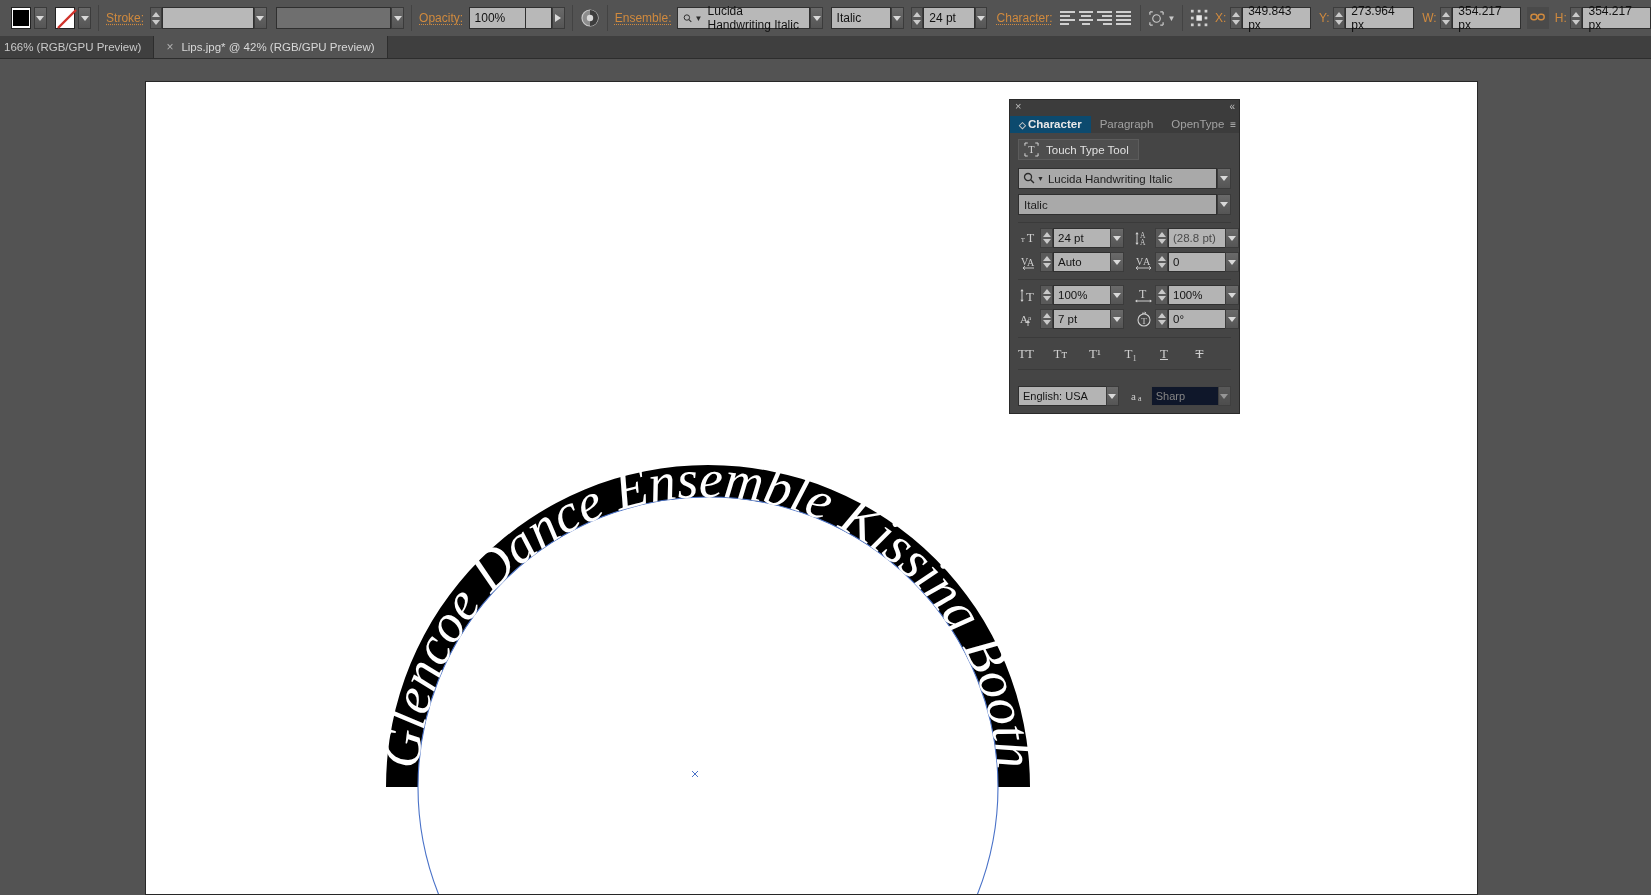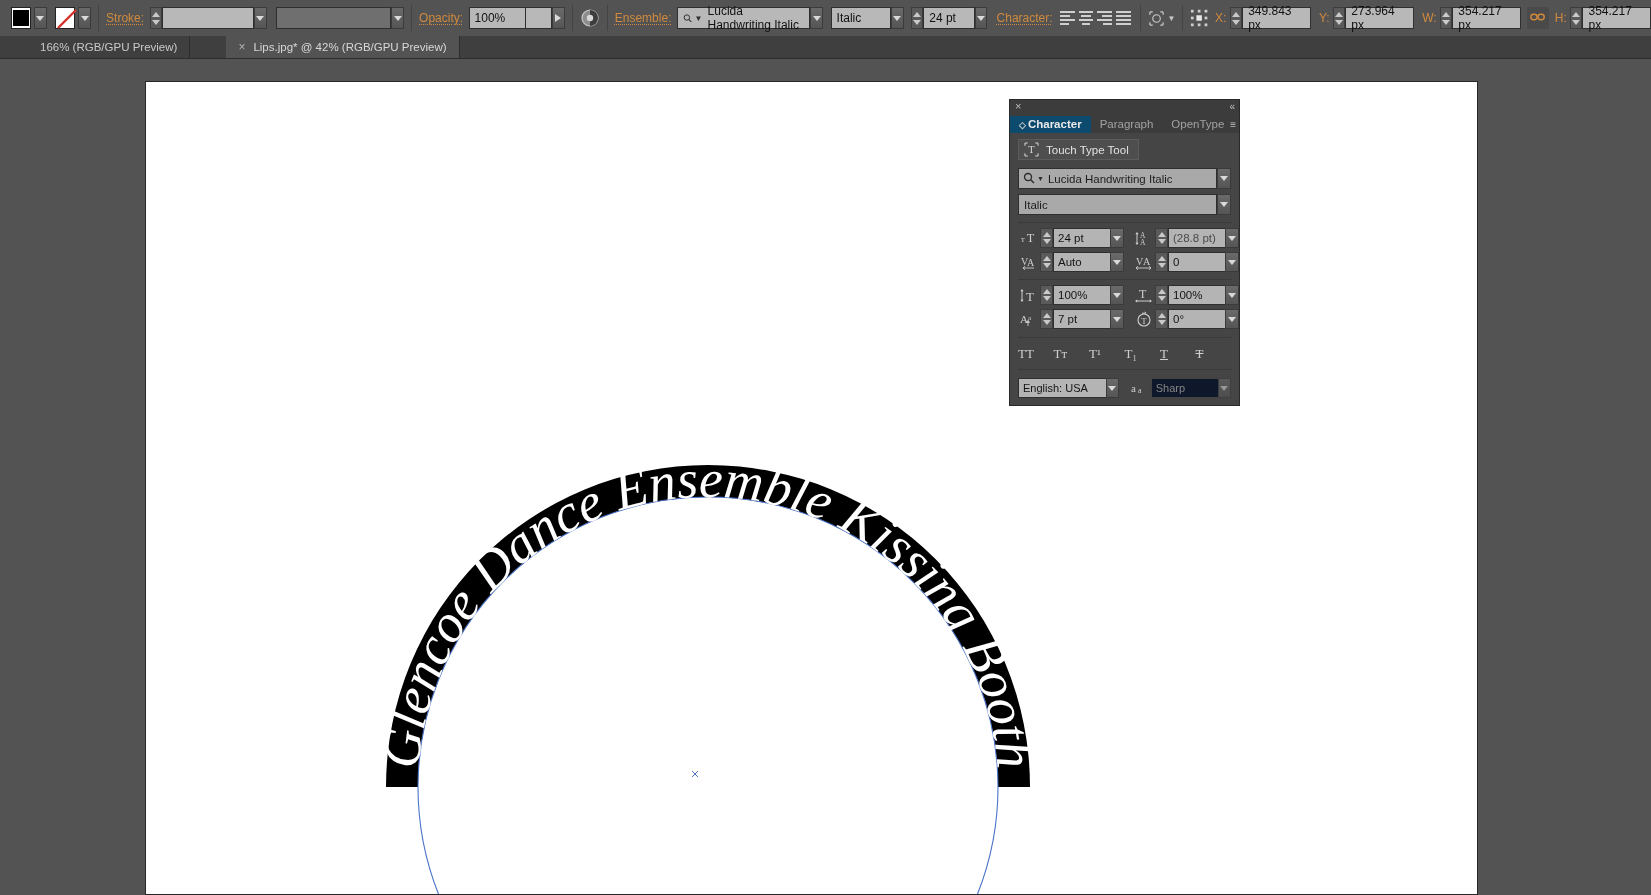--- a/index.html
+++ b/index.html
@@ -42,21 +42,21 @@
   .field.ro{background:#b8b8b8;}
 
   .align-btn{width:20px;height:20px;display:flex;flex-direction:column;justify-content:center;
              gap:2px;padding:0 2px;box-sizing:border-box;background:#535353;}
   .align-btn i{display:block;height:2px;background:#cfcfcf;}
 
   
   .tabbar{position:absolute;left:0;top:36px;width:1651px;height:22px;background:#3f3f3f;
           display:flex;align-items:stretch;border-bottom:1px solid #2d2d2d;}
   .tab{display:flex;align-items:center;gap:8px;padding:0 12px;font-size:11.5px;color:#c9c9c9;
-       background:#3f3f3f;border-right:1px solid #2d2d2d;margin-left:36px;}
+       background:#3f3f3f;border-right:1px solid #2d2d2d;}
   .tab.active{background:#535353;color:#d8d8d8;}
   .tab .x{font-size:12px;color:#b0b0b0;}
 
   
   .canvas{position:absolute;left:145px;top:81px;width:1333px;height:814px;background:#fff;
           border:1px solid #272727;box-sizing:border-box;overflow:hidden;}
   .art{position:absolute;left:0;top:0;width:1333px;height:814px;}
 
   
   .panel{position:absolute;left:1009px;top:99px;width:231px;background:#3c3c3c;
@@ -87,21 +87,21 @@
   .stylefield{flex:1;height:21px;background:#a9a9a9;border:1px solid #2f2f2f;box-sizing:border-box;
               display:flex;align-items:center;padding:0 5px;color:#1d1d1d;font-size:11.5px;}
 
   .numfield{width:57px;height:20px;background:#b4b4b4;border:1px solid #2f2f2f;border-right:0;
             box-sizing:border-box;color:#141414;font-size:11.5px;display:flex;align-items:center;padding:0 4px;}
   .numfield.dim{color:#4a4a4a;}
 
   .caseicons{display:flex;align-items:center;margin-top:8px;color:#cfcfcf;font-size:13px;}
   .caseicons span{flex:1;text-align:left;}
 
-  .langrow{display:flex;align-items:center;margin-top:8px;}
+  .langrow{display:flex;align-items:center;margin-top:16px;}
   .langfield{width:92px;height:20px;background:#b4b4b4;border:1px solid #2f2f2f;border-right:0;
              box-sizing:border-box;color:#141414;font-size:11px;display:flex;align-items:center;padding:0 4px;}
   .aafield{width:70px;height:20px;background:#0f172a;border:1px solid #434343;border-right:0;
            box-sizing:border-box;color:#858585;font-size:11px;display:flex;align-items:center;padding:0 4px;}
 </style>
 </head>
 <body>
 
 <div class="app">
 

